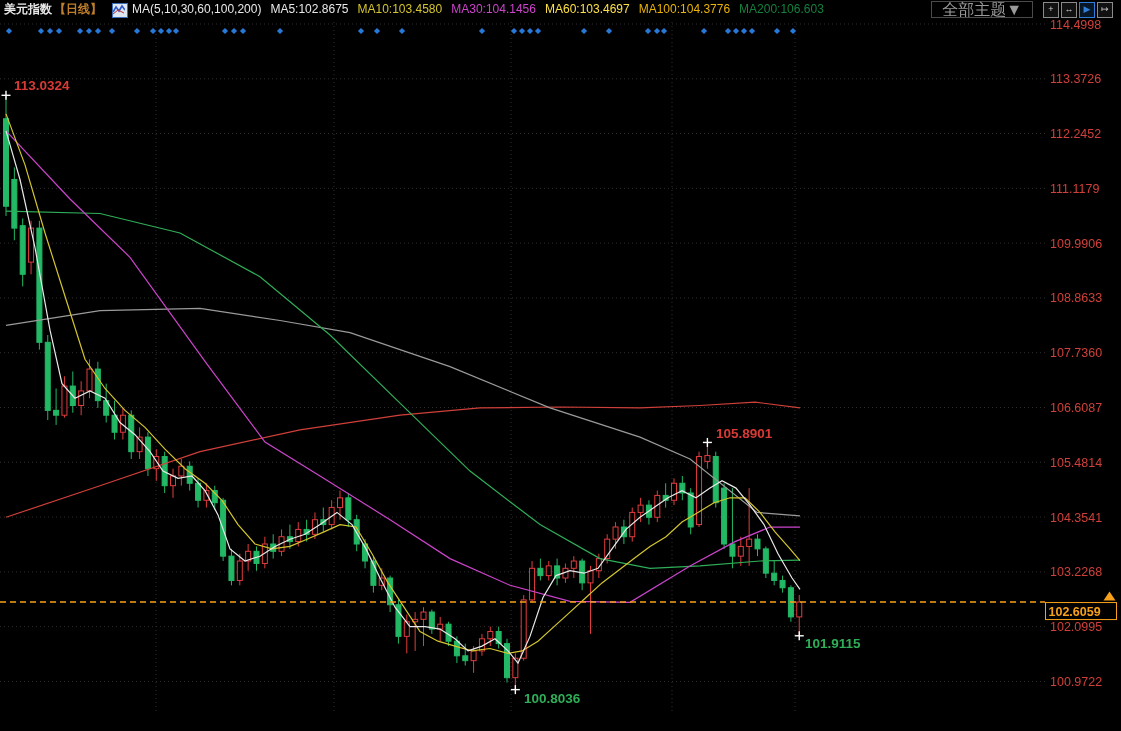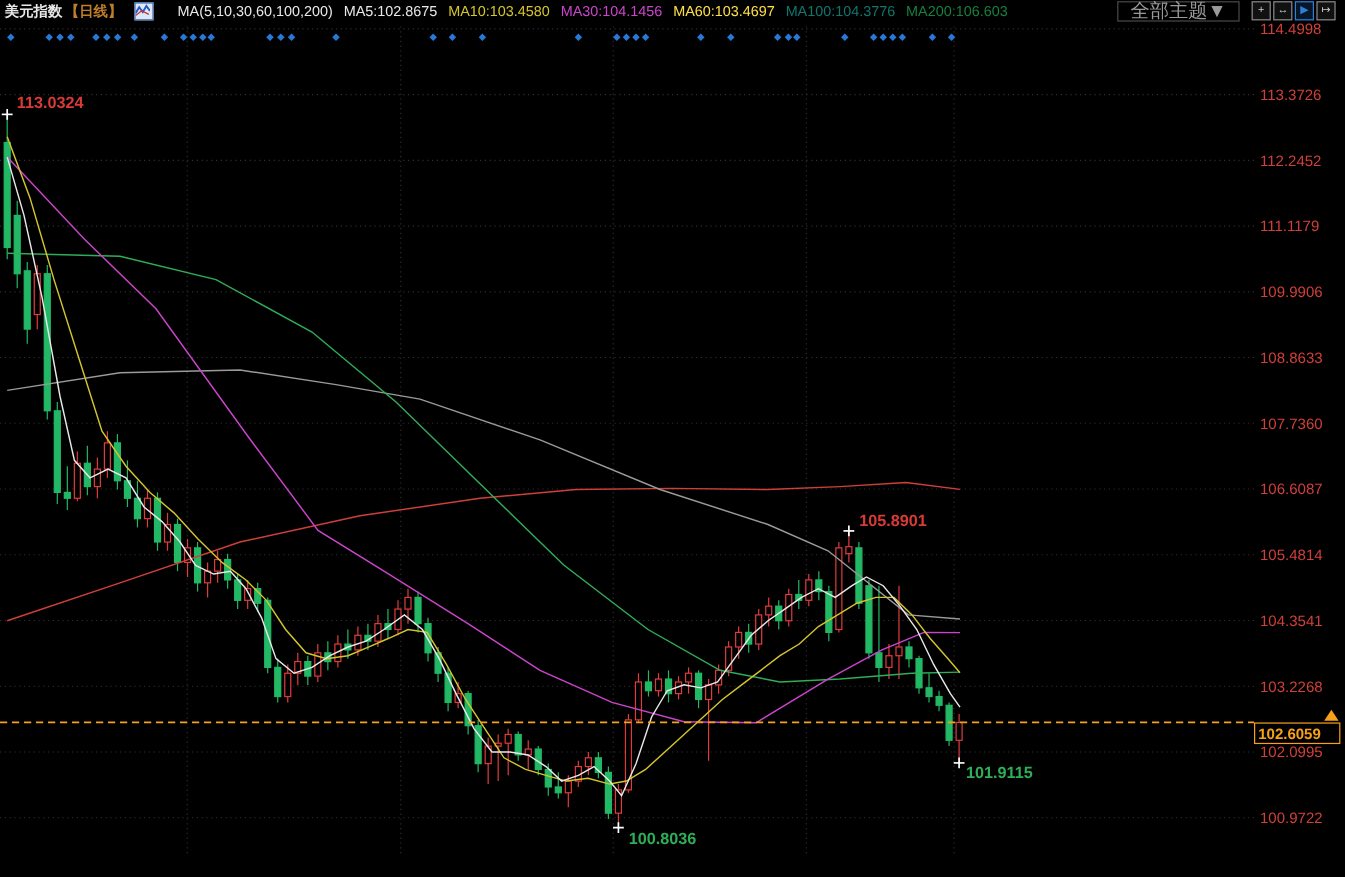--- a/index.html
+++ b/index.html
@@ -1,26 +1,26 @@
 <!DOCTYPE html>
 <html><head>
 <meta charset="utf-8">
 <style>
   html,body{margin:0;padding:0;background:#000;}
   #app{position:relative;width:1121px;height:731px;background:#000;overflow:hidden;
        font-family:"Liberation Sans","DejaVu Sans",sans-serif;}
   #chart-svg{position:absolute;left:0;top:0;}
   #header{position:absolute;left:0;top:0;width:1121px;height:18px;background:#000;
-          display:flex;align-items:center;font-size:12px;line-height:18px;white-space:nowrap;z-index:5;}
+          display:flex;align-items:flex-end;font-size:12px;line-height:18px;white-space:nowrap;z-index:5;}
   #header .t{margin-left:4px;color:#e8e8e8;font-weight:bold;}
   #header .p{margin-left:2px;font-weight:bold;}
   #header .ico{width:14px;height:13px;margin:0 4px 0 10px;display:inline-block;position:relative;
                background:#dfe7f2;border:1px solid #3b6db4;}
   #header .ico svg{position:absolute;left:0;top:0;}
-  #header .ma{margin-left:16px;color:#e8e8e8;}
+  #header .ma{margin-left:0;color:#e8e8e8;}
   #header .mav{margin-left:9px;}
   #dropdown{margin-left:auto;margin-right:10px;color:#9a9a9a;border:1px solid #4a4a4a;
             padding:0 10px;height:15px;line-height:15px;font-size:16px;cursor:pointer;}
   .tb{width:14px;height:14px;border:1px solid #8a8a8a;color:#cfcfcf;font-size:9px;line-height:13px;
       text-align:center;margin-right:2px;cursor:pointer;background:#111;}
   .tb.active{border-color:#2e7fd9;color:#2e7fd9;background:rgba(46,127,217,.18);}
   #toolbar{display:flex;margin-right:6px;}
 </style>
 </head>
 <body>
@@ -334,21 +334,21 @@
         <svg width="12" height="11" viewBox="0 0 12 11">
           <polyline points="0,8 3,3 6,7 9,2 12,6" fill="none" stroke="#2958c8" stroke-width="1.6"></polyline>
           <polyline points="0,10 5,6 11,9" fill="none" stroke="#c03030" stroke-width="1"></polyline>
         </svg>
       </span>
     <span class="ma">MA(5,10,30,60,100,200)</span>
     <span class="mav" style="color: rgb(232, 232, 232);">MA5:102.8675</span>
     <span class="mav" style="color: rgb(212, 197, 46);">MA10:103.4580</span>
     <span class="mav" style="color: rgb(204, 68, 204);">MA30:104.1456</span>
     <span class="mav" style="color: #fde047;">MA60:103.4697</span>
-    <span class="mav" style="color: #0f766e;">MA100:104.3776</span>
+    <span class="mav" style="color: #eab308;">MA100:104.3776</span>
     <span class="mav" style="color: #15803d;">MA200:106.603</span>
     <span id="dropdown">全部主题▼</span>
     <span id="toolbar">
         <span class="tb">+</span>
         <span class="tb">↔</span>
         <span class="tb active">▶</span>
         <span class="tb">↦</span>
       </span>
   </div>
 </div>

